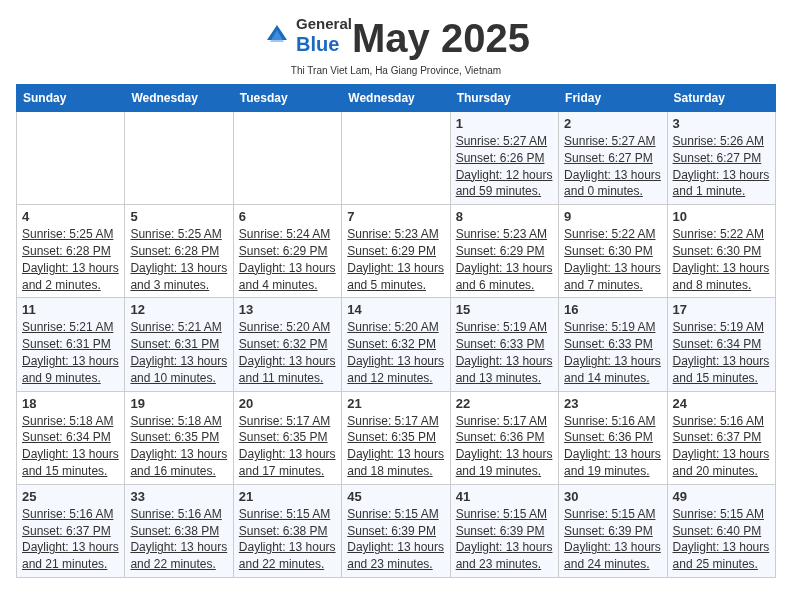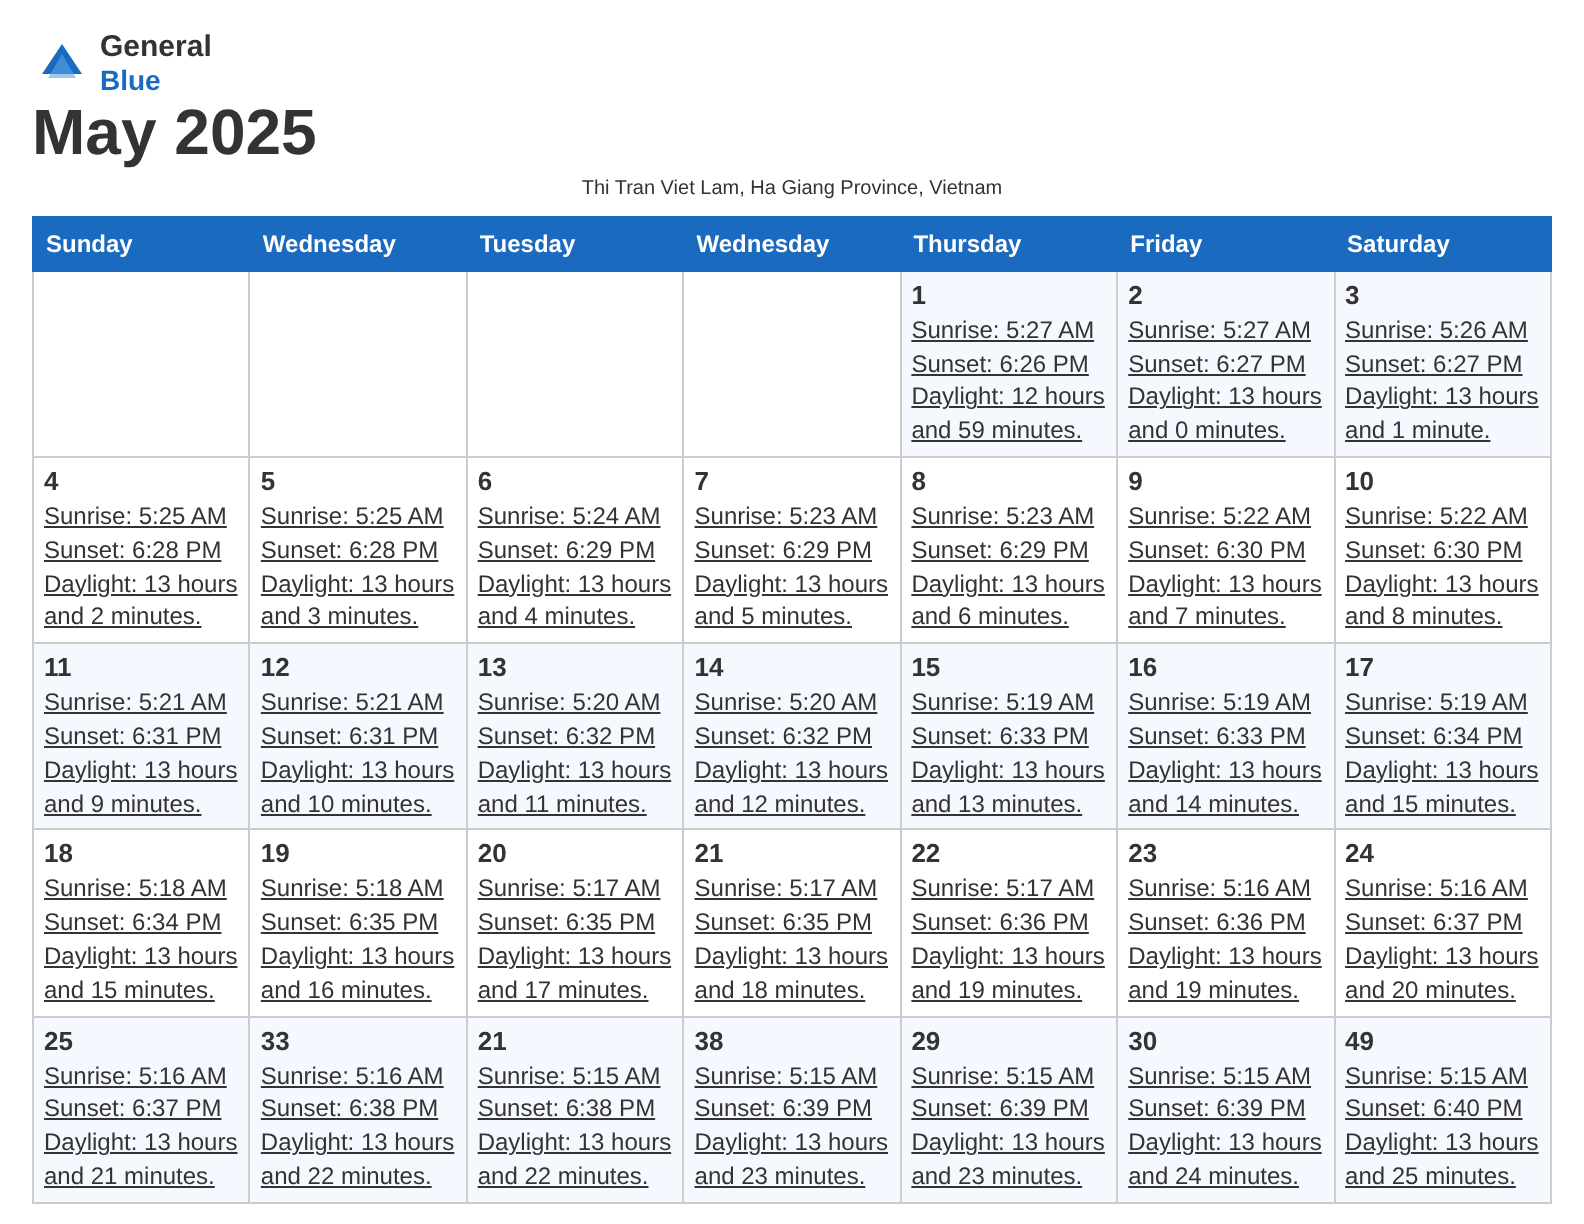--- a/index.html
+++ b/index.html
@@ -5,51 +5,50 @@
     * { box-sizing: border-box; margin: 0; padding: 0; }
     body {
       font-family: Arial, sans-serif;
       background: #fff;
       width: 792px;
       min-height: 612px;
       padding: 16px;
     }
     .header {
       display: flex;
-      justify-content: space-between;
+      justify-content: center;
       align-items: flex-start;
       margin-bottom: 4px;
-      flex-direction: column;
     }
     .logo {
       display: flex;
       align-items: center;
       gap: 4px;
     }
     .logo-text {
       display: flex;
       flex-direction: column;
       line-height: 1.1;
     }
     .logo-general {
       font-size: 15px;
       font-weight: bold;
       color: #333;
     }
     .logo-blue {
-      font-size: 14px;
+      font-size: 20px;
       font-weight: bold;
       color: #1a6abf;
     }
     .logo-icon {
       width: 30px;
       height: 30px;
     }
     .month-title {
-      font-size: 32px;
+      font-size: 40px;
       font-weight: bold;
       color: #333;
       text-align: right;
     }
     .subtitle {
       text-align: center;
       font-size: 10px;
       color: #333;
       margin-bottom: 8px;
       font-weight: 500;
@@ -328,28 +327,28 @@
 and 22 minutes.</div>
         </td>
         <td>
           <span class="day-number">21</span>
           <div class="day-info" style="white-space: pre-line;">Sunrise: 5:15 AM
 Sunset: 6:38 PM
 Daylight: 13 hours
 and 22 minutes.</div>
         </td>
         <td>
-          <span class="day-number">38</span>
+          <span class="day-number">45</span>
           <div class="day-info" style="white-space: pre-line;">Sunrise: 5:15 AM
 Sunset: 6:39 PM
 Daylight: 13 hours
 and 23 minutes.</div>
         </td>
         <td>
-          <span class="day-number">29</span>
+          <span class="day-number">41</span>
           <div class="day-info" style="white-space: pre-line;">Sunrise: 5:15 AM
 Sunset: 6:39 PM
 Daylight: 13 hours
 and 23 minutes.</div>
         </td>
         <td>
           <span class="day-number">30</span>
           <div class="day-info" style="white-space: pre-line;">Sunrise: 5:15 AM
 Sunset: 6:39 PM
 Daylight: 13 hours

